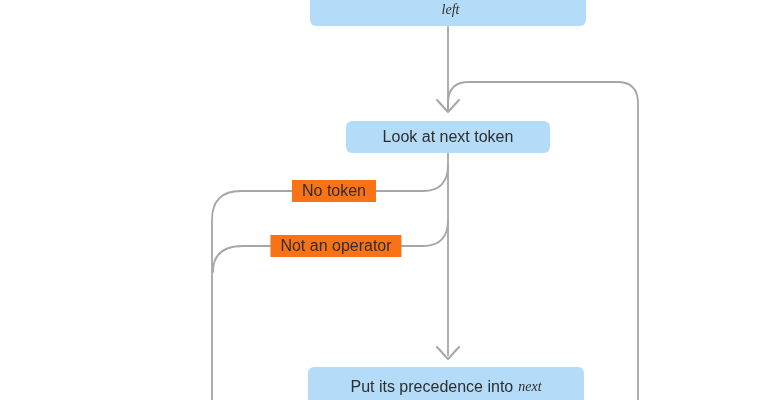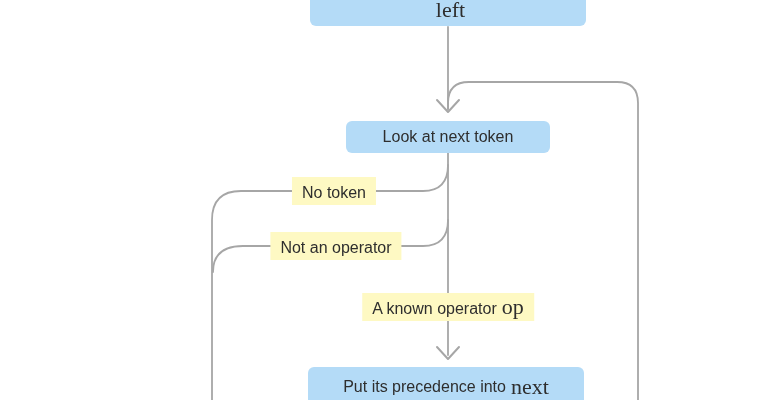--- a/index.html
+++ b/index.html
@@ -20,29 +20,30 @@
     display: flex;
     align-items: center;
     justify-content: center;
     font-size: 16px;
     line-height: 1;
     white-space: nowrap;
   }
   .edge-label {
     position: absolute;
     transform: translate(-50%, -50%);
-    background: #fef9c3;
+    background: #f97316;
     padding: 3px 10px;
     font-size: 16px;
     line-height: 1;
     white-space: nowrap;
   }
   .var {
     font-family: "Liberation Serif", serif;
-    font-size: 22px;
+    font-style: italic;
+    font-size: 14px;
     margin-left: 5px;
     text-align: center;
   }
   .var:empty { margin-left: 0; }
 </style>
 </head>
 <body>
 
 <div class="canvas">
 
@@ -78,17 +79,14 @@
   </div>
 
   <div class="edge-label" style="left:334px; top:191px;">
     <span>No token</span><span class="var"></span>
   </div>
 
   <div class="edge-label" style="left:336px; top:246px;">
     <span>Not an operator</span><span class="var"></span>
   </div>
 
-  <div class="edge-label" style="left:448px; top:307px;">
-    <span>A known operator</span><span class="var">op</span>
-  </div>
 
 </div>
 
 </body></html>

